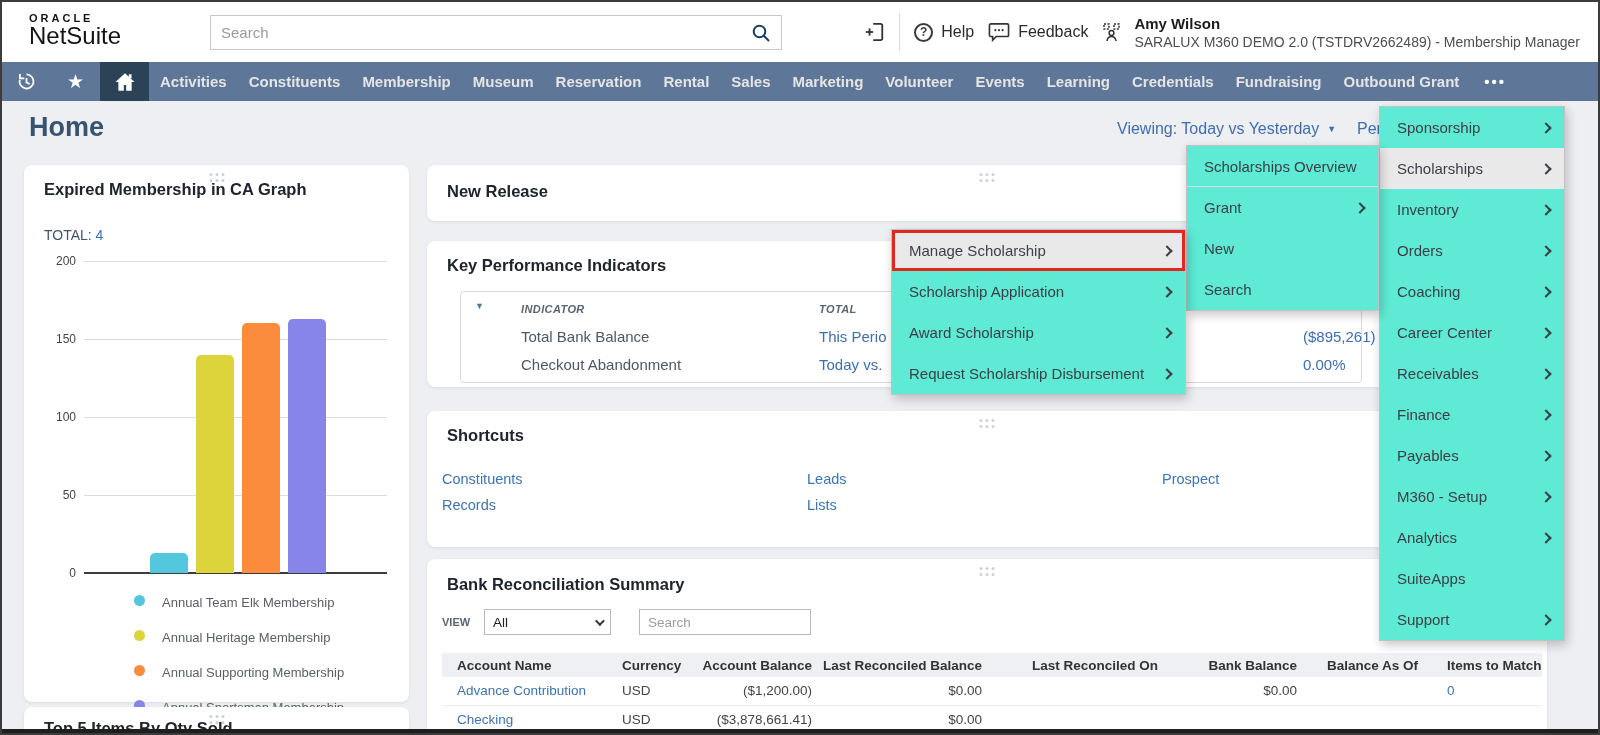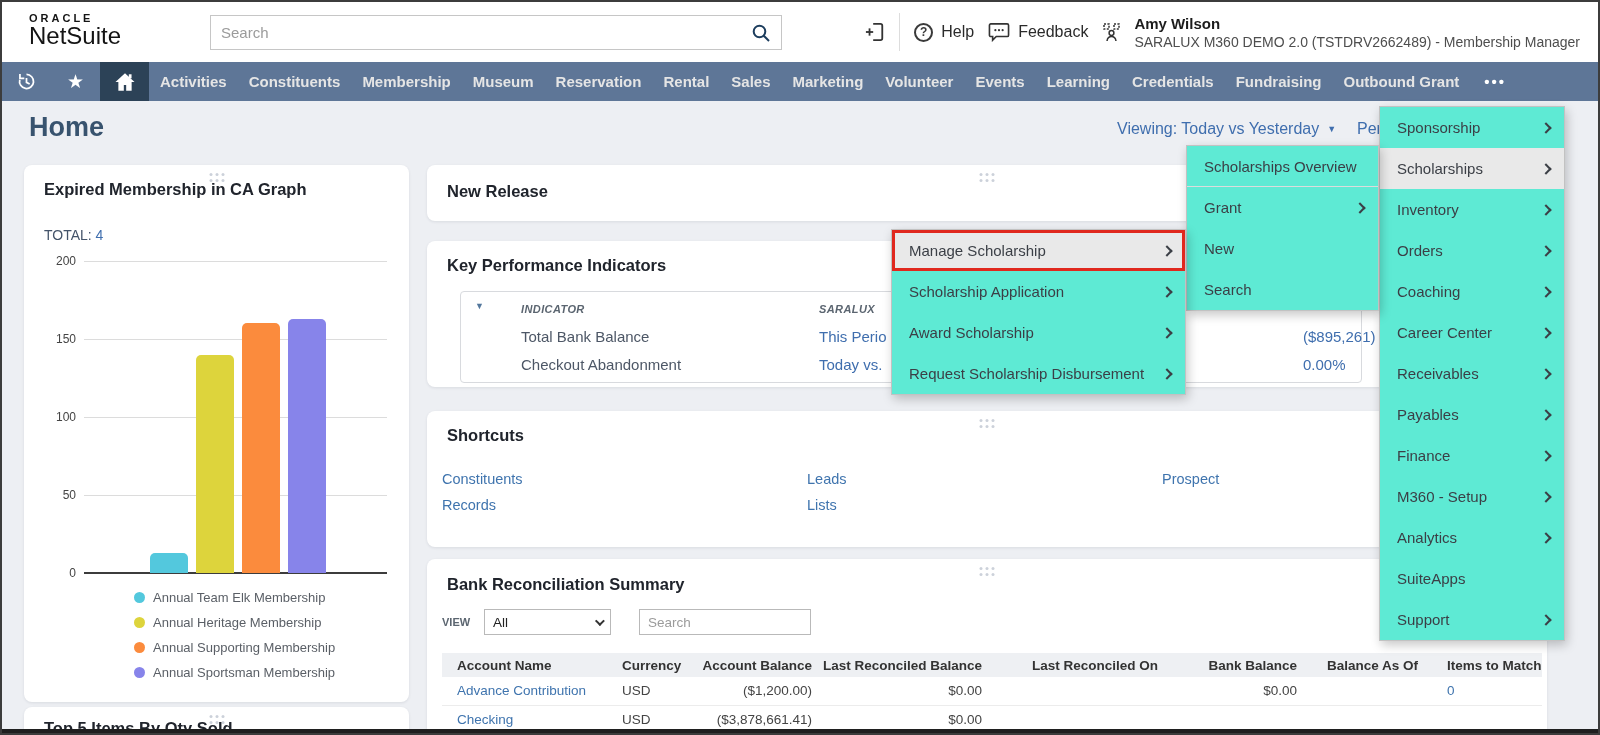--- a/index.html
+++ b/index.html
@@ -61,21 +61,21 @@
 
 
 .total-line { position:absolute; left:20px; top:62px; font-size:14px; color:#44546a; }
 .total-line b { color:#3f6eae; font-weight:normal; }
 #plot { position:absolute; left:0; top:96px; width:385px; height:314px; }
 .gridline { position:absolute; left:60px; width:303px; height:1px; background:#dcdcdc; }
 .gridline.baseline { background:#3c3c3c; height:2px; }
 .ytick { position:absolute; left:12px; width:40px; text-align:right; font-size:12px; color:#444; }
 .bar { position:absolute; bottom:2px; width:38px; border-radius:5px 5px 0 0; }
 #legend { position:absolute; left:110px; top:420px; }
-.leg-row { display:flex; align-items:center; gap:8px; height:25px; }
+.leg-row { display:flex; gap:17px; height:25px;margin-top:10px; }
 .leg-dot { width:11px; height:11px; border-radius:50%; flex:0 0 auto; }
 .leg-lab { font-size:13px; color:#5a5f66; }
 
 
 .kpi-box { position:absolute; left:33px; top:50px; width:902px; height:92px;
   border:1px solid #d8dade; border-radius:4px; }
 .kpi-head { position:absolute; top:11px; font-size:11px; font-weight:bold; letter-spacing:.4px; color:#5b6570;font-style:italic; }
 .kpi-caret { position:absolute; left:14px; top:9px; font-size:9px; color:#53779c; cursor:pointer; }
 .kpi-cell { position:absolute; font-size:15px; color:#4d5766; }
 .kpi-link { color:#3f6eae; cursor:pointer; }
@@ -292,21 +292,21 @@
         <i></i>
       </div>
     <h2 style="top:17px;">New Release</h2>
   </div>
 
   <div class="card" id="card-kpi">
     <h2>Key Performance Indicators</h2>
     <div class="kpi-box">
       <span class="kpi-caret">▼</span>
       <span class="kpi-head" style="left:60px;">INDICATOR</span>
-      <span class="kpi-head" style="left:358px;">SARALUX</span>
+      <span class="kpi-head" style="left:358px;">TOTAL</span>
       <div id="kpi-rows">
           <span class="kpi-cell" style="left: 60px; top: 36px;">Total Bank Balance</span>
           <span class="kpi-cell kpi-link" style="left: 358px; top: 36px;">This Perio</span>
           <span class="kpi-cell" style="left: 60px; top: 64px;">Checkout Abandonment</span>
           <span class="kpi-cell kpi-link" style="left: 358px; top: 64px;">Today vs.</span>
         </div>
       <span class="kpi-val" style="top:36px;">($895,261)</span>
       <span class="kpi-val" style="top:64px;">0.00%</span>
     </div>
   </div>
@@ -417,25 +417,25 @@
       </div>
       <div class="menu-item">
         <span>Career Center</span>
         <span class="chev"></span>
       </div>
       <div class="menu-item">
         <span>Receivables</span>
         <span class="chev"></span>
       </div>
       <div class="menu-item">
+        <span>Finance</span>
+        <span class="chev"></span>
+      </div>
+      <div class="menu-item">
         <span>Payables</span>
-        <span class="chev"></span>
-      </div>
-      <div class="menu-item">
-        <span>Finance</span>
         <span class="chev"></span>
       </div>
       <div class="menu-item">
         <span>M360 - Setup</span>
         <span class="chev"></span>
       </div>
       <div class="menu-item">
         <span>Analytics</span>
         <span class="chev"></span>
       </div>

